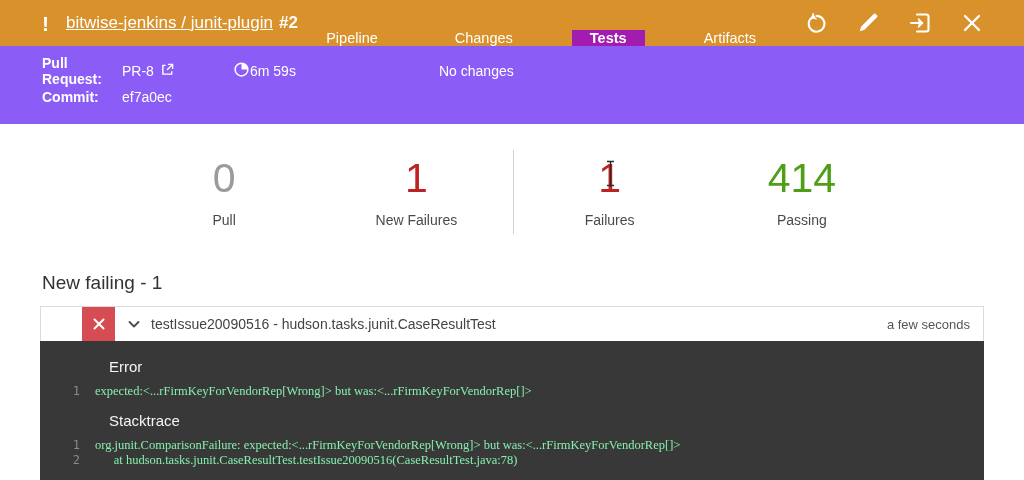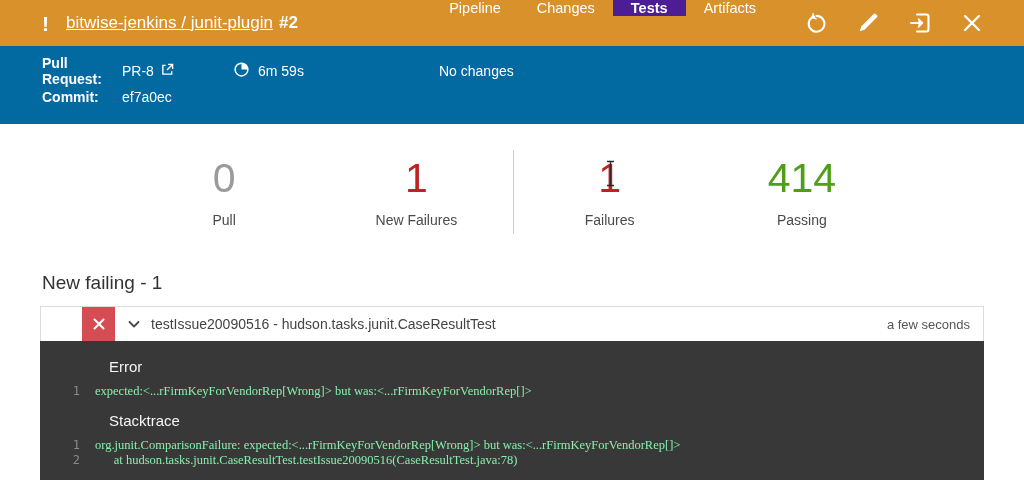--- a/index.html
+++ b/index.html
@@ -11,35 +11,35 @@
   .topbar {
     height: 46px; background: #d9912b; display: flex; align-items: stretch;
     color: #fff;
   }
   .topbar-left { display: flex; align-items: center; padding-left: 42px; }
   .status-glyph { font-size: 21px; font-weight: bold; color: #fff; margin-right: 17px; line-height: 1; }
   .run-title { font-size: 17px; color: #fff; white-space: nowrap; cursor: pointer; }
   .run-title .repo { text-decoration: underline; font-weight: 400; }
   .run-title .build-no { font-weight: 600; margin-left: 6px; }
   .topbar-spacer { flex: 1; }
-  .tabs { display: flex; align-items: flex-start; }
+  .tabs { display: flex; align-items: flex-end; gap: 41px; }
   .tab {
     display: flex; align-items: center; padding: 0 18px; font-size: 14.5px;
     color: #fff; cursor: pointer; white-space: nowrap;
   }
-  .tab.active { background: #4c1d95; font-weight: bold; }
+  .tab.active { background: #a21caf; font-weight: bold; }
   .topbar-actions { display: flex; align-items: center; gap: 28px; padding: 0 40px 0 30px; }
   .action-icon { width: 24px; height: 24px; cursor: pointer; display: flex; align-items: center; justify-content: center; }
 
   
-  .infobar { background: #0369a1; color: #fff; padding: 12px 0 14px 42px; }
+  .infobar { background: #8b5cf6; color: #fff; padding: 12px 0 14px 42px; }
   .info-row { display: flex; align-items: center; height: 26px; font-size: 14px; }
   .info-label { font-weight: bold; width: 80px; }
   .info-value { width: 112px; }
-  .info-mid { width: 205px; display: flex; align-items: center; gap: 9px; }
+  .info-mid { width: 205px; display: flex; align-items: center; gap: 1px; }
   .ext-link { display: inline-flex; margin-left: 7px; cursor: pointer; }
 
   
   .summary { display: flex; align-items: center; margin: 26px 0 0 128px; width: 770px; }
   .summary-item { flex: 1; text-align: center; position: relative; }
   .summary-value { font-size: 41px; line-height: 1.1; }
   .summary-value.gray { color: #9b9b9b; }
   .summary-value.red { color: #bf2222; }
   .summary-value.green { color: #4f9e18; }
   .summary-label { font-size: 14px; color: #4a4a4a; margin-top: 10px; }

